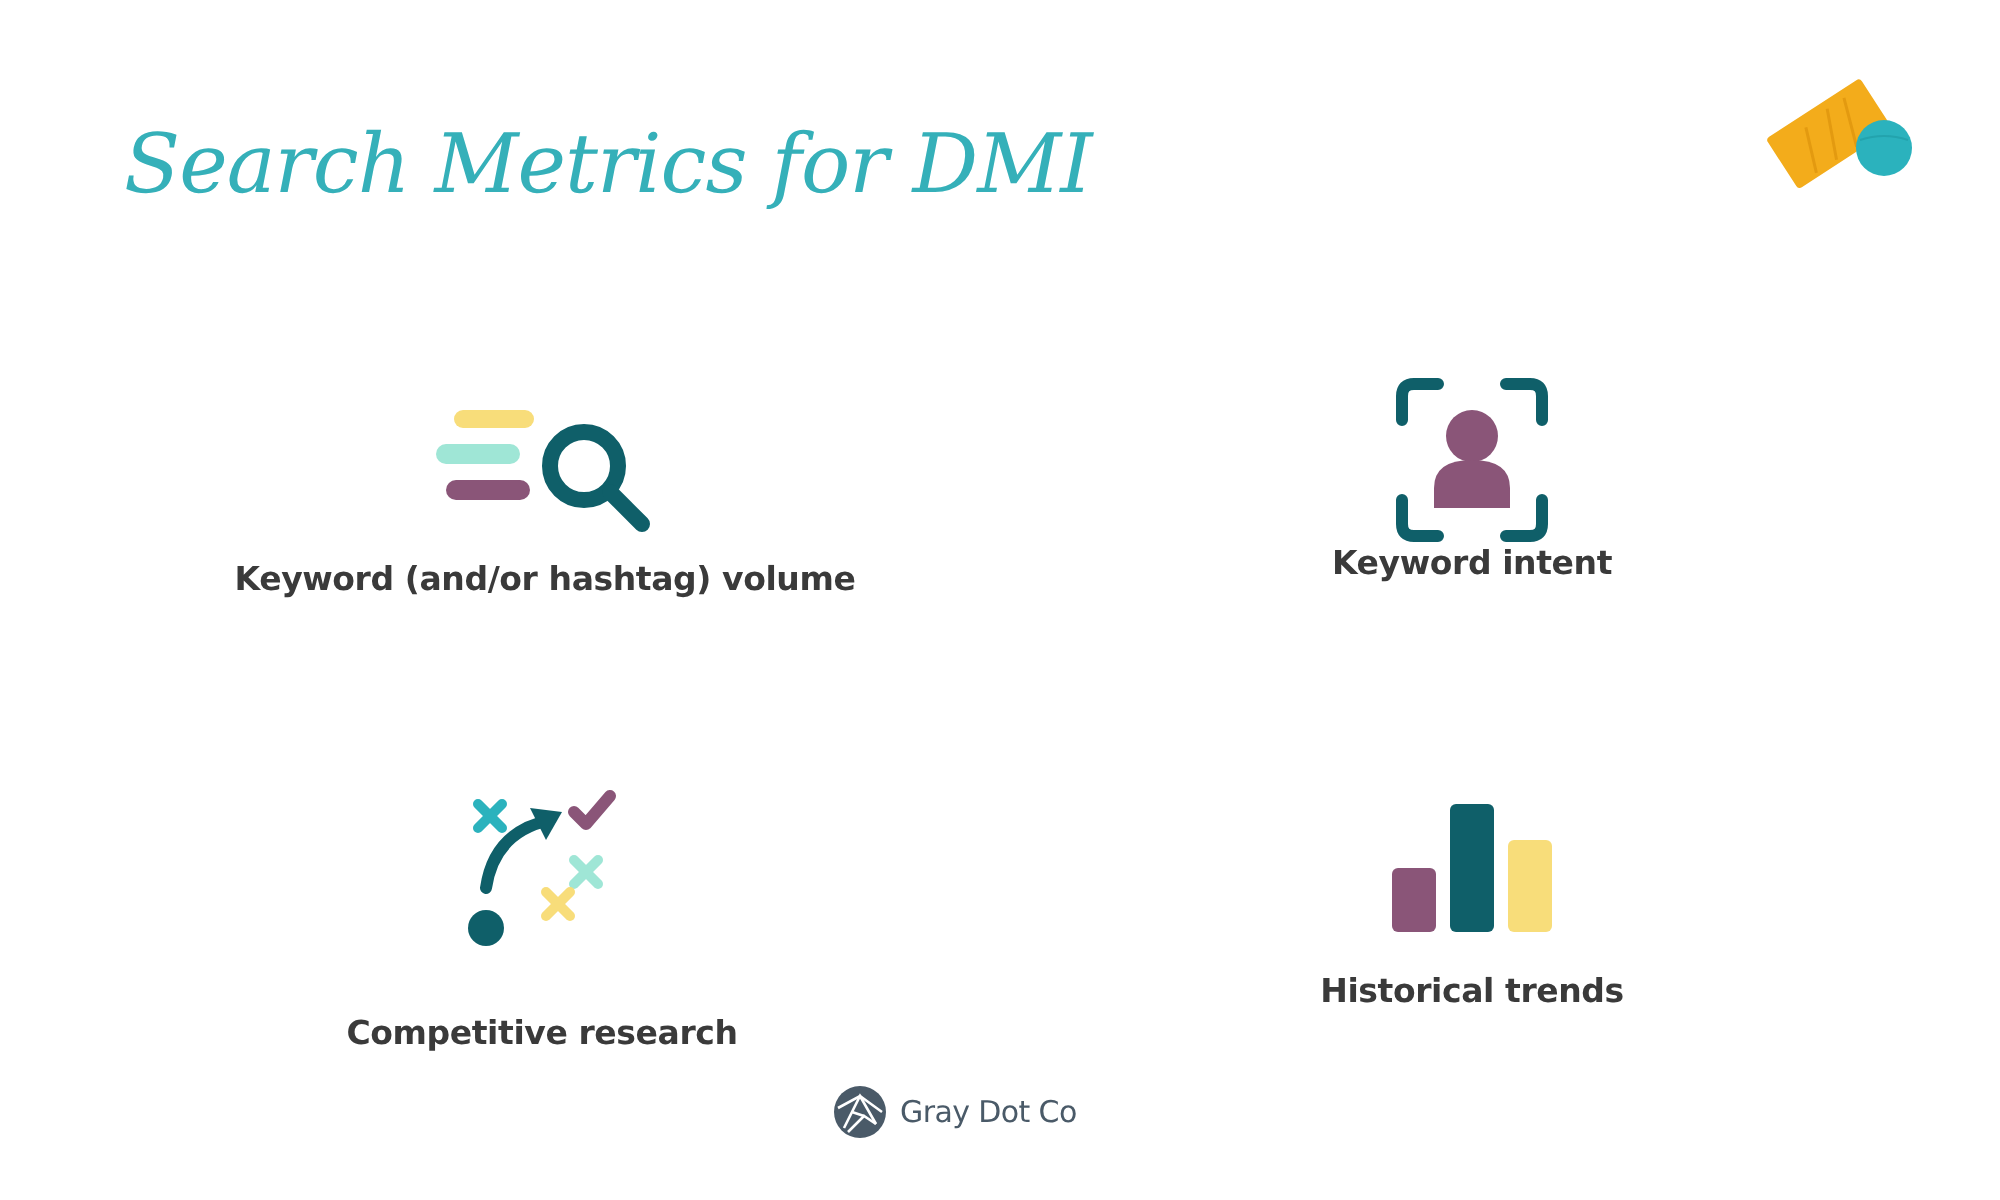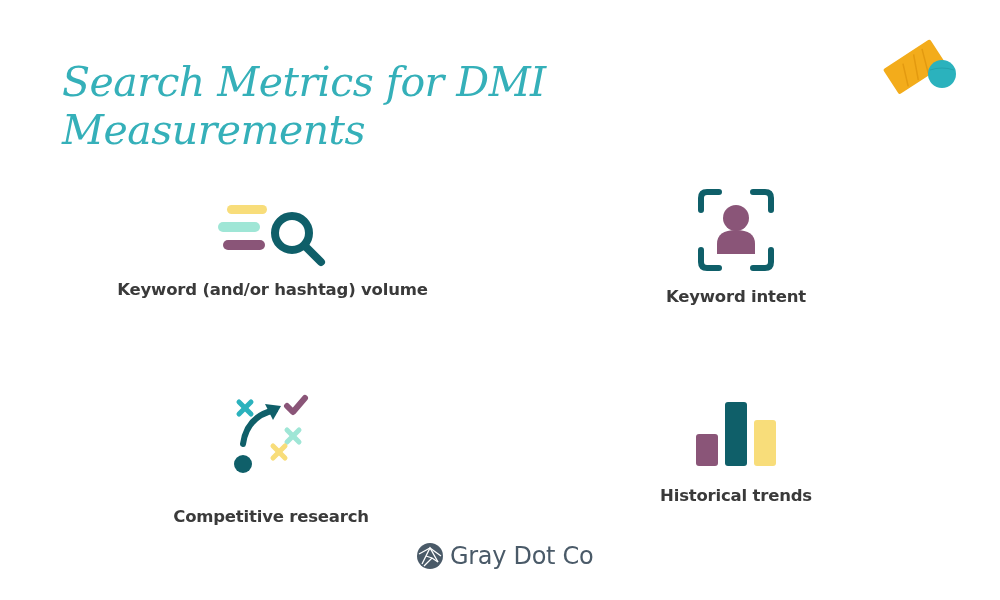--- a/index.html
+++ b/index.html
@@ -20,41 +20,40 @@
     .item { position: absolute; display: flex; flex-direction: column; align-items: center; }
     .item .label {
       font-family: "DejaVu Sans", sans-serif; font-weight: bold;
       font-size: 16.5px; color: #3a3a3a; white-space: nowrap; letter-spacing: -0.2px;
     }
     .item svg { display: block; }
 
     #item-volume { left: 110px; top: 198px; width: 325px; text-align: right; }
     #item-volume .label { margin-top: 10px; }
     #item-intent { left: 650px; top: 188px; width: 172px; }
-    #item-intent .label { margin-top: 15px; }
+    #item-intent .label { margin-top: 0; }
     #item-competitive { left: 165px; top: 394px; width: 212px; gap: 20px; }
     #item-competitive .label { margin-top: 11px; }
     #item-trends { left: 650px; top: 400px; width: 172px; align-items: center; }
     #item-trends .label { margin-top: 18px; }
 
     .footer-logo {
       position: absolute; left: 416px; top: 542px;
       display: flex; align-items: center; gap: 6px;
     }
     .footer-logo .brand {
-      font-family: "DejaVu Sans", sans-serif; font-size: 24px;
+      font-family: "DejaVu Sans", sans-serif; font-size: 15px;
       color: #4a5a68; font-weight: normal; letter-spacing: -0.3px;
     }
   </style>
 </head>
 <body>
 
 <div class="title">
   <span>Search Metrics for DMI</span>
-  <span>Measurements</span>
 </div>
 
 <svg class="deco" viewBox="0 0 82 62">
   <g transform="rotate(-33 34 34)">
     <rect x="6" y="20" width="56" height="30" rx="2" fill="#f3ac1b"></rect>
     <path d="M18 48 L26 26 M30 48 L40 24 M42 48 L50 24" stroke="#e39a10" stroke-width="1.5" fill="none"></path>
   </g>
   <circle cx="62" cy="42" r="14" fill="#2bb2bd"></circle>
   <path d="M50 38 Q62 34 74 38" stroke="#23a3ad" stroke-width="1" fill="none"></path>
 </svg>

